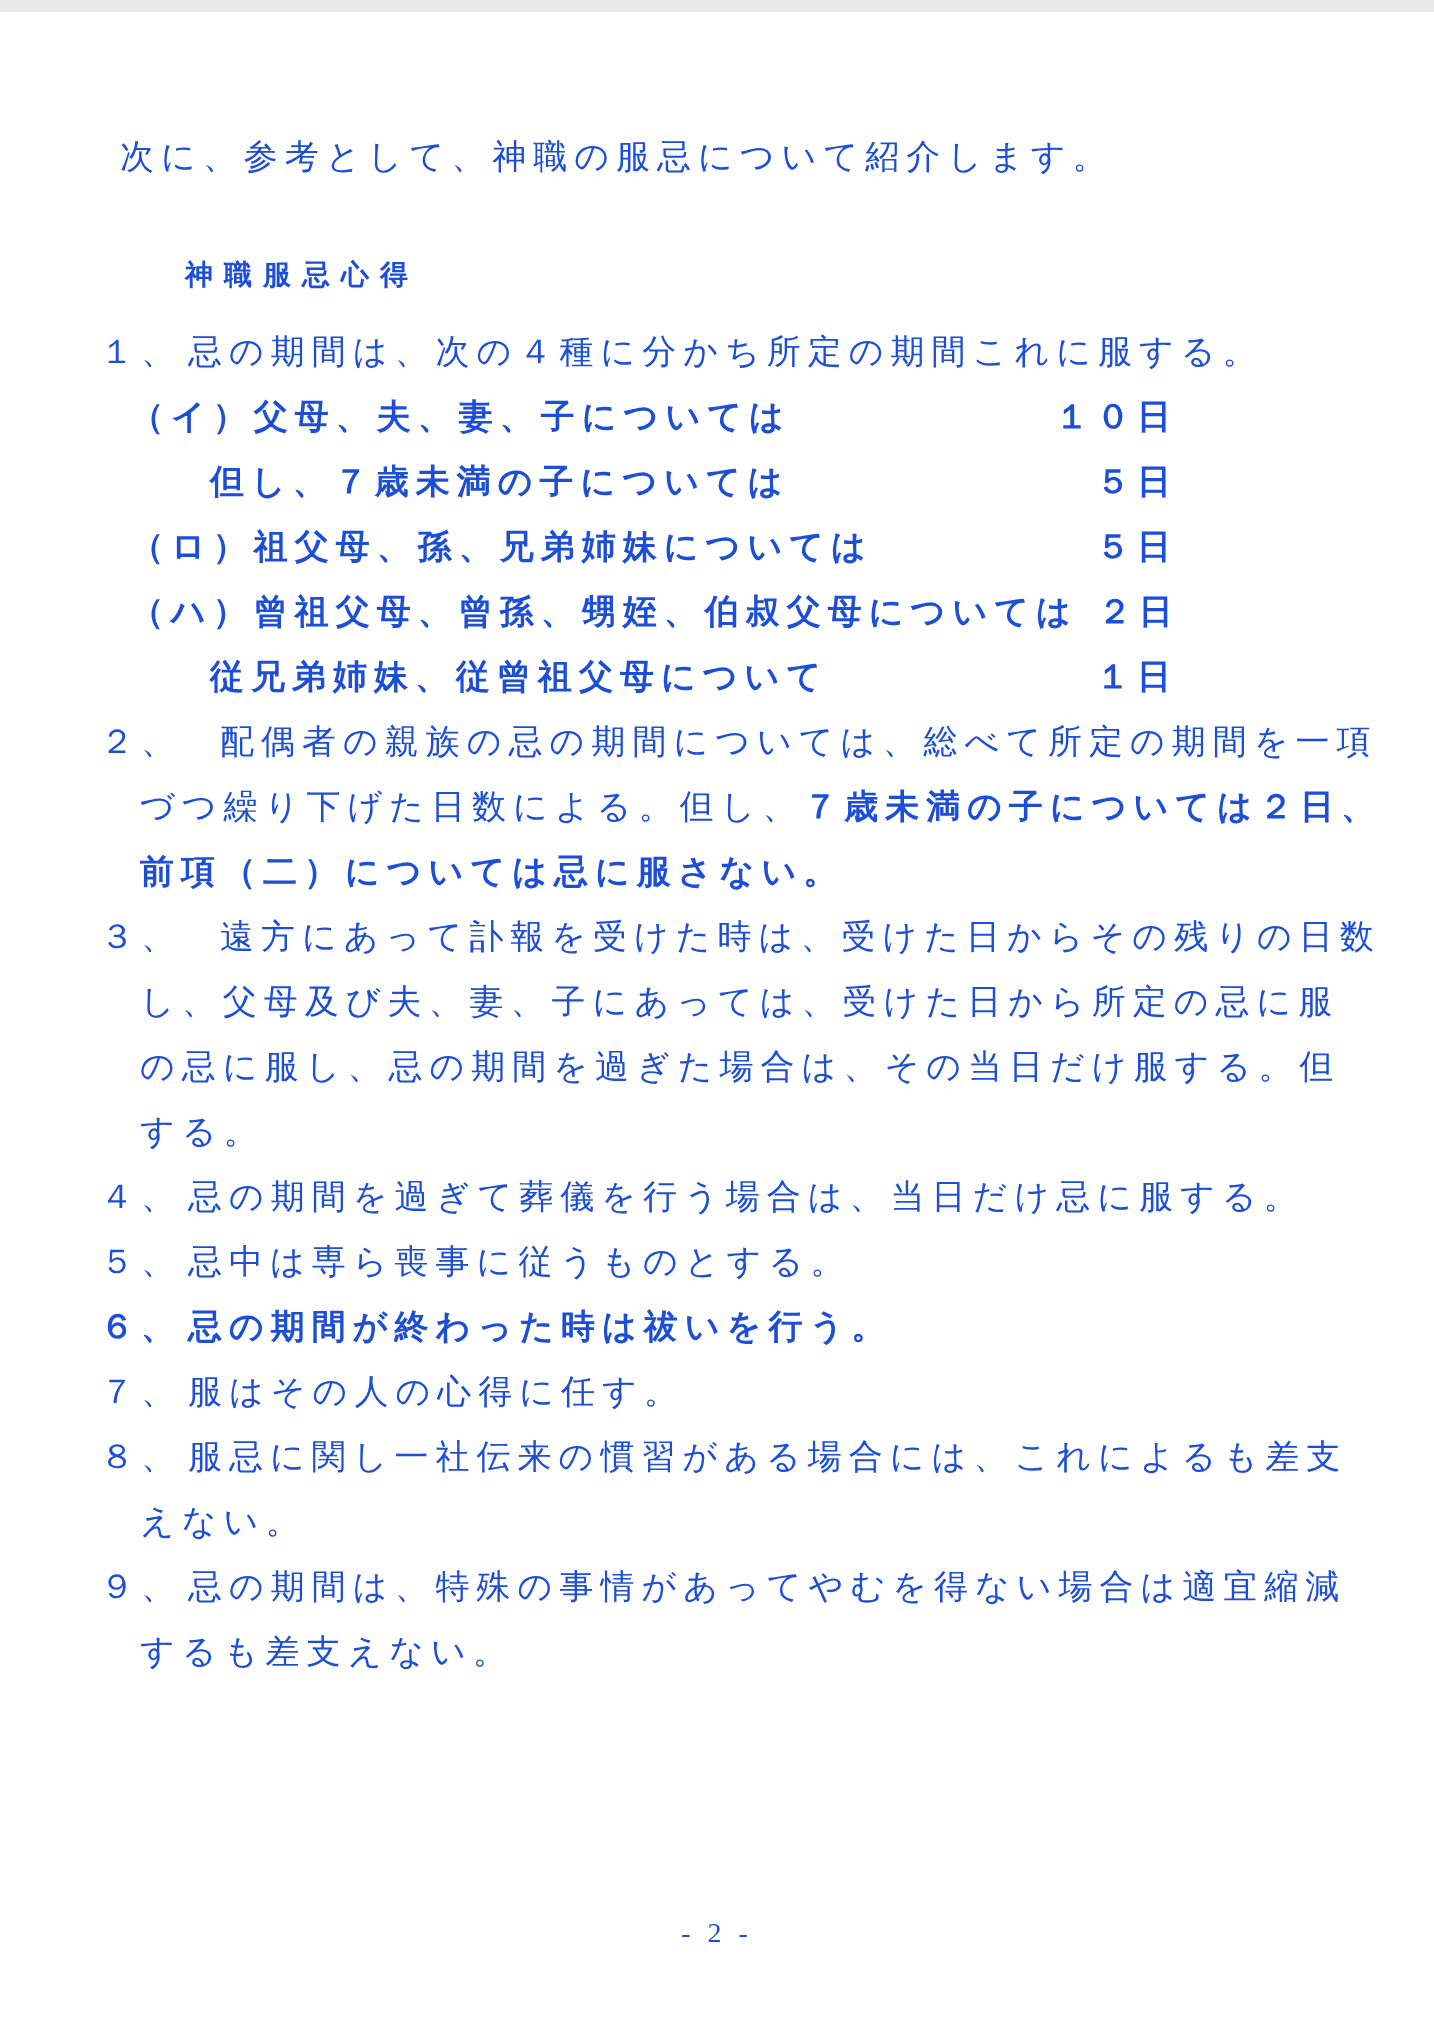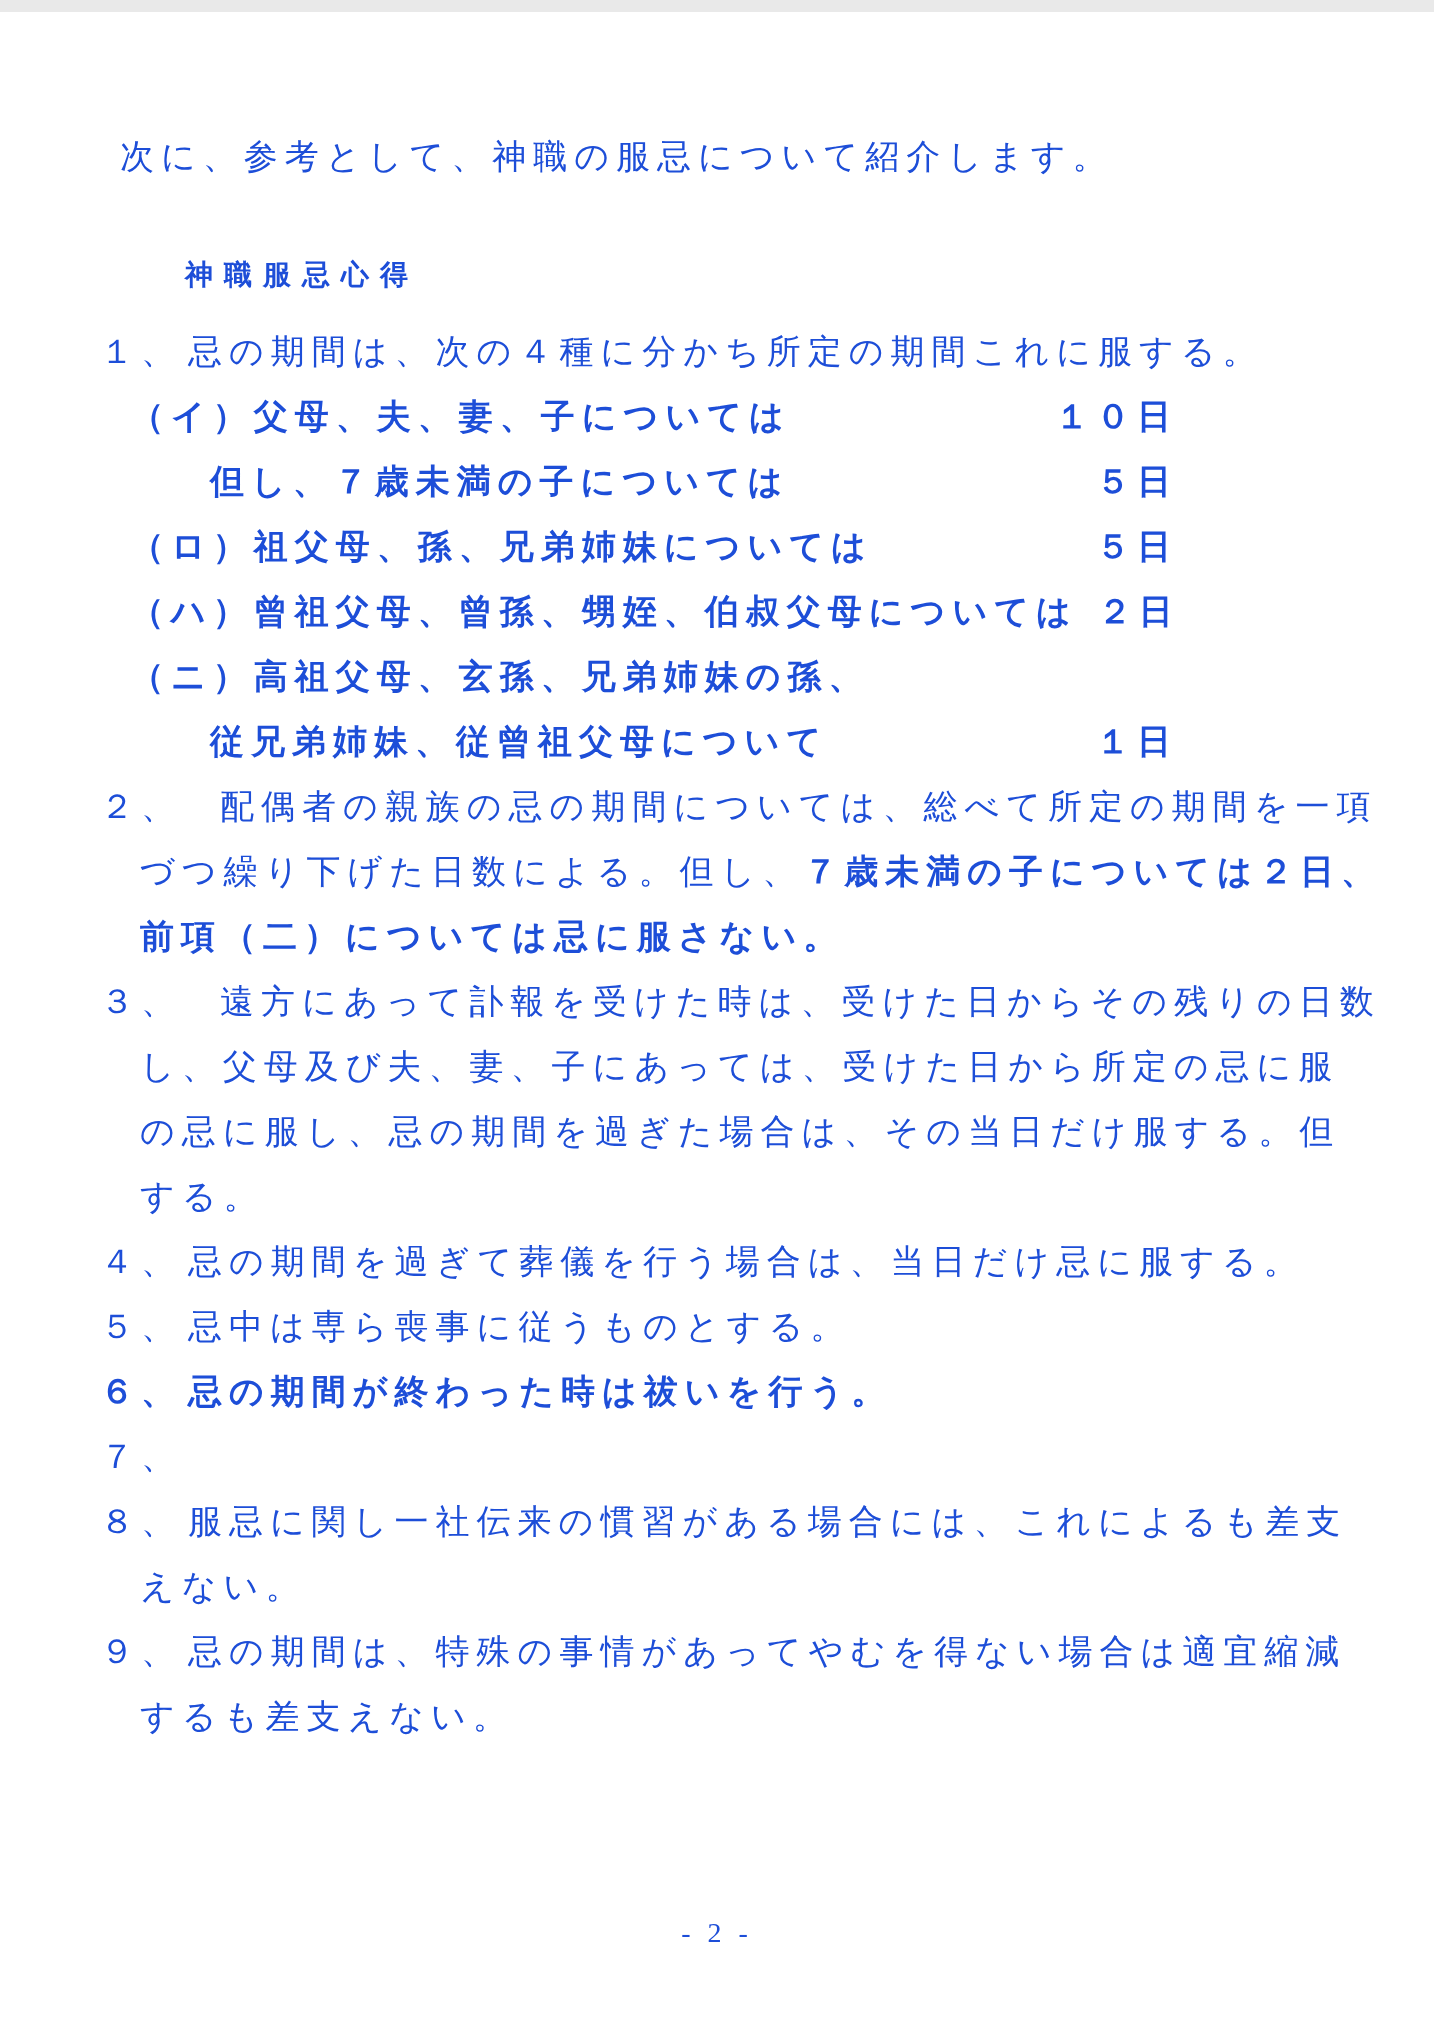--- a/index.html
+++ b/index.html
@@ -89,21 +89,20 @@
     <span class="sub-day">５日</span>
   </div>
 
   <div class="sub-row gothic">
     <span class="sub-label">（ハ）曾祖父母、曾孫、甥姪、伯叔父母については</span>
     <span class="fill"></span>
     <span class="sub-day">２日</span>
   </div>
 
   <div class="sub-row gothic">
-    <span class="sub-label">（ニ）高祖父母、玄孫、兄弟姉妹の孫、</span>
     <span class="fill"></span>
     <span class="sub-day"></span>
   </div>
 
   <div class="sub-row gothic indent2">
     <span class="sub-label">従兄弟姉妹、従曾祖父母について</span>
     <span class="fill"></span>
     <span class="sub-day">１日</span>
   </div>
 
@@ -143,20 +142,21 @@
     <span class="serif">忌中は専ら喪事に従うものとする。</span>
   </div>
 
   <div class="line gothic">
     <span class="num">６、</span>
     <span>忌の期間が終わった時は祓いを行う。</span>
   </div>
 
   <div class="line">
     <span class="num serif">７、</span>
+    <span class="serif">服はその人の心得に任す。</span>
   </div>
 
   <div class="line">
     <span class="num serif">８、</span>
     <span class="serif">服忌に関し一社伝来の慣習がある場合には、これによるも差支</span>
   </div>
   <div class="line cont">
     <span class="serif">えない。</span>
   </div>
 

